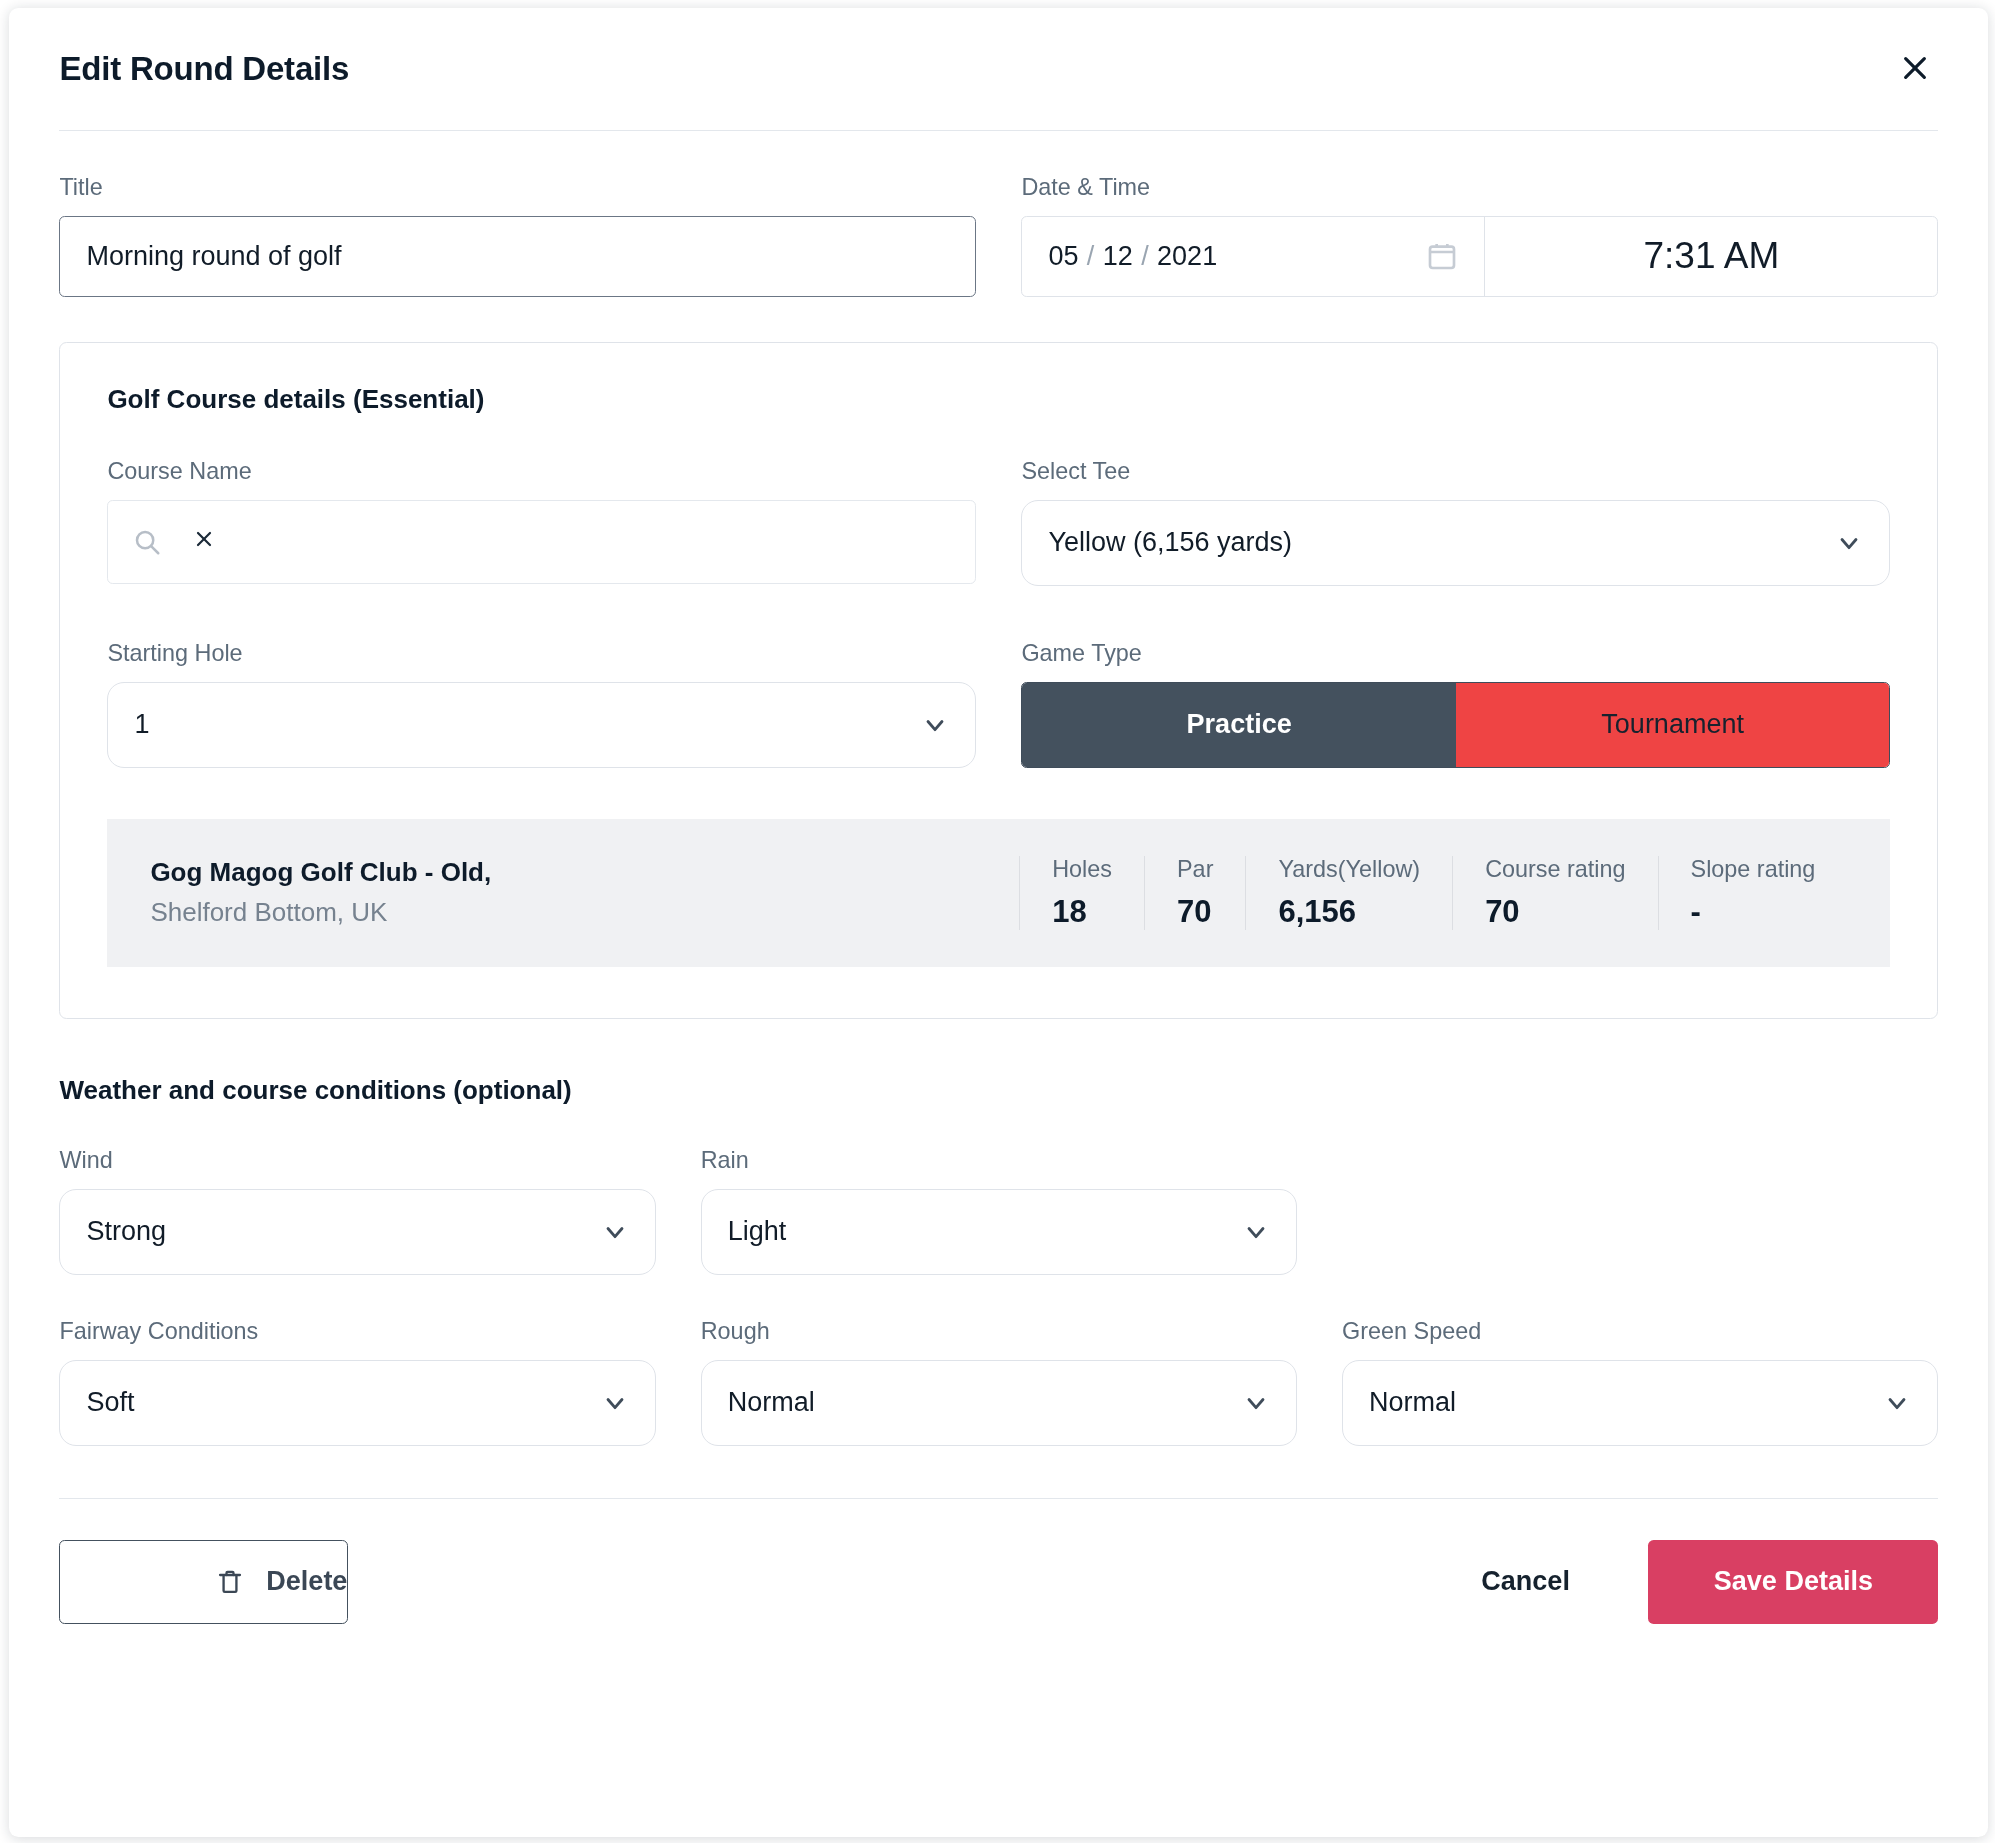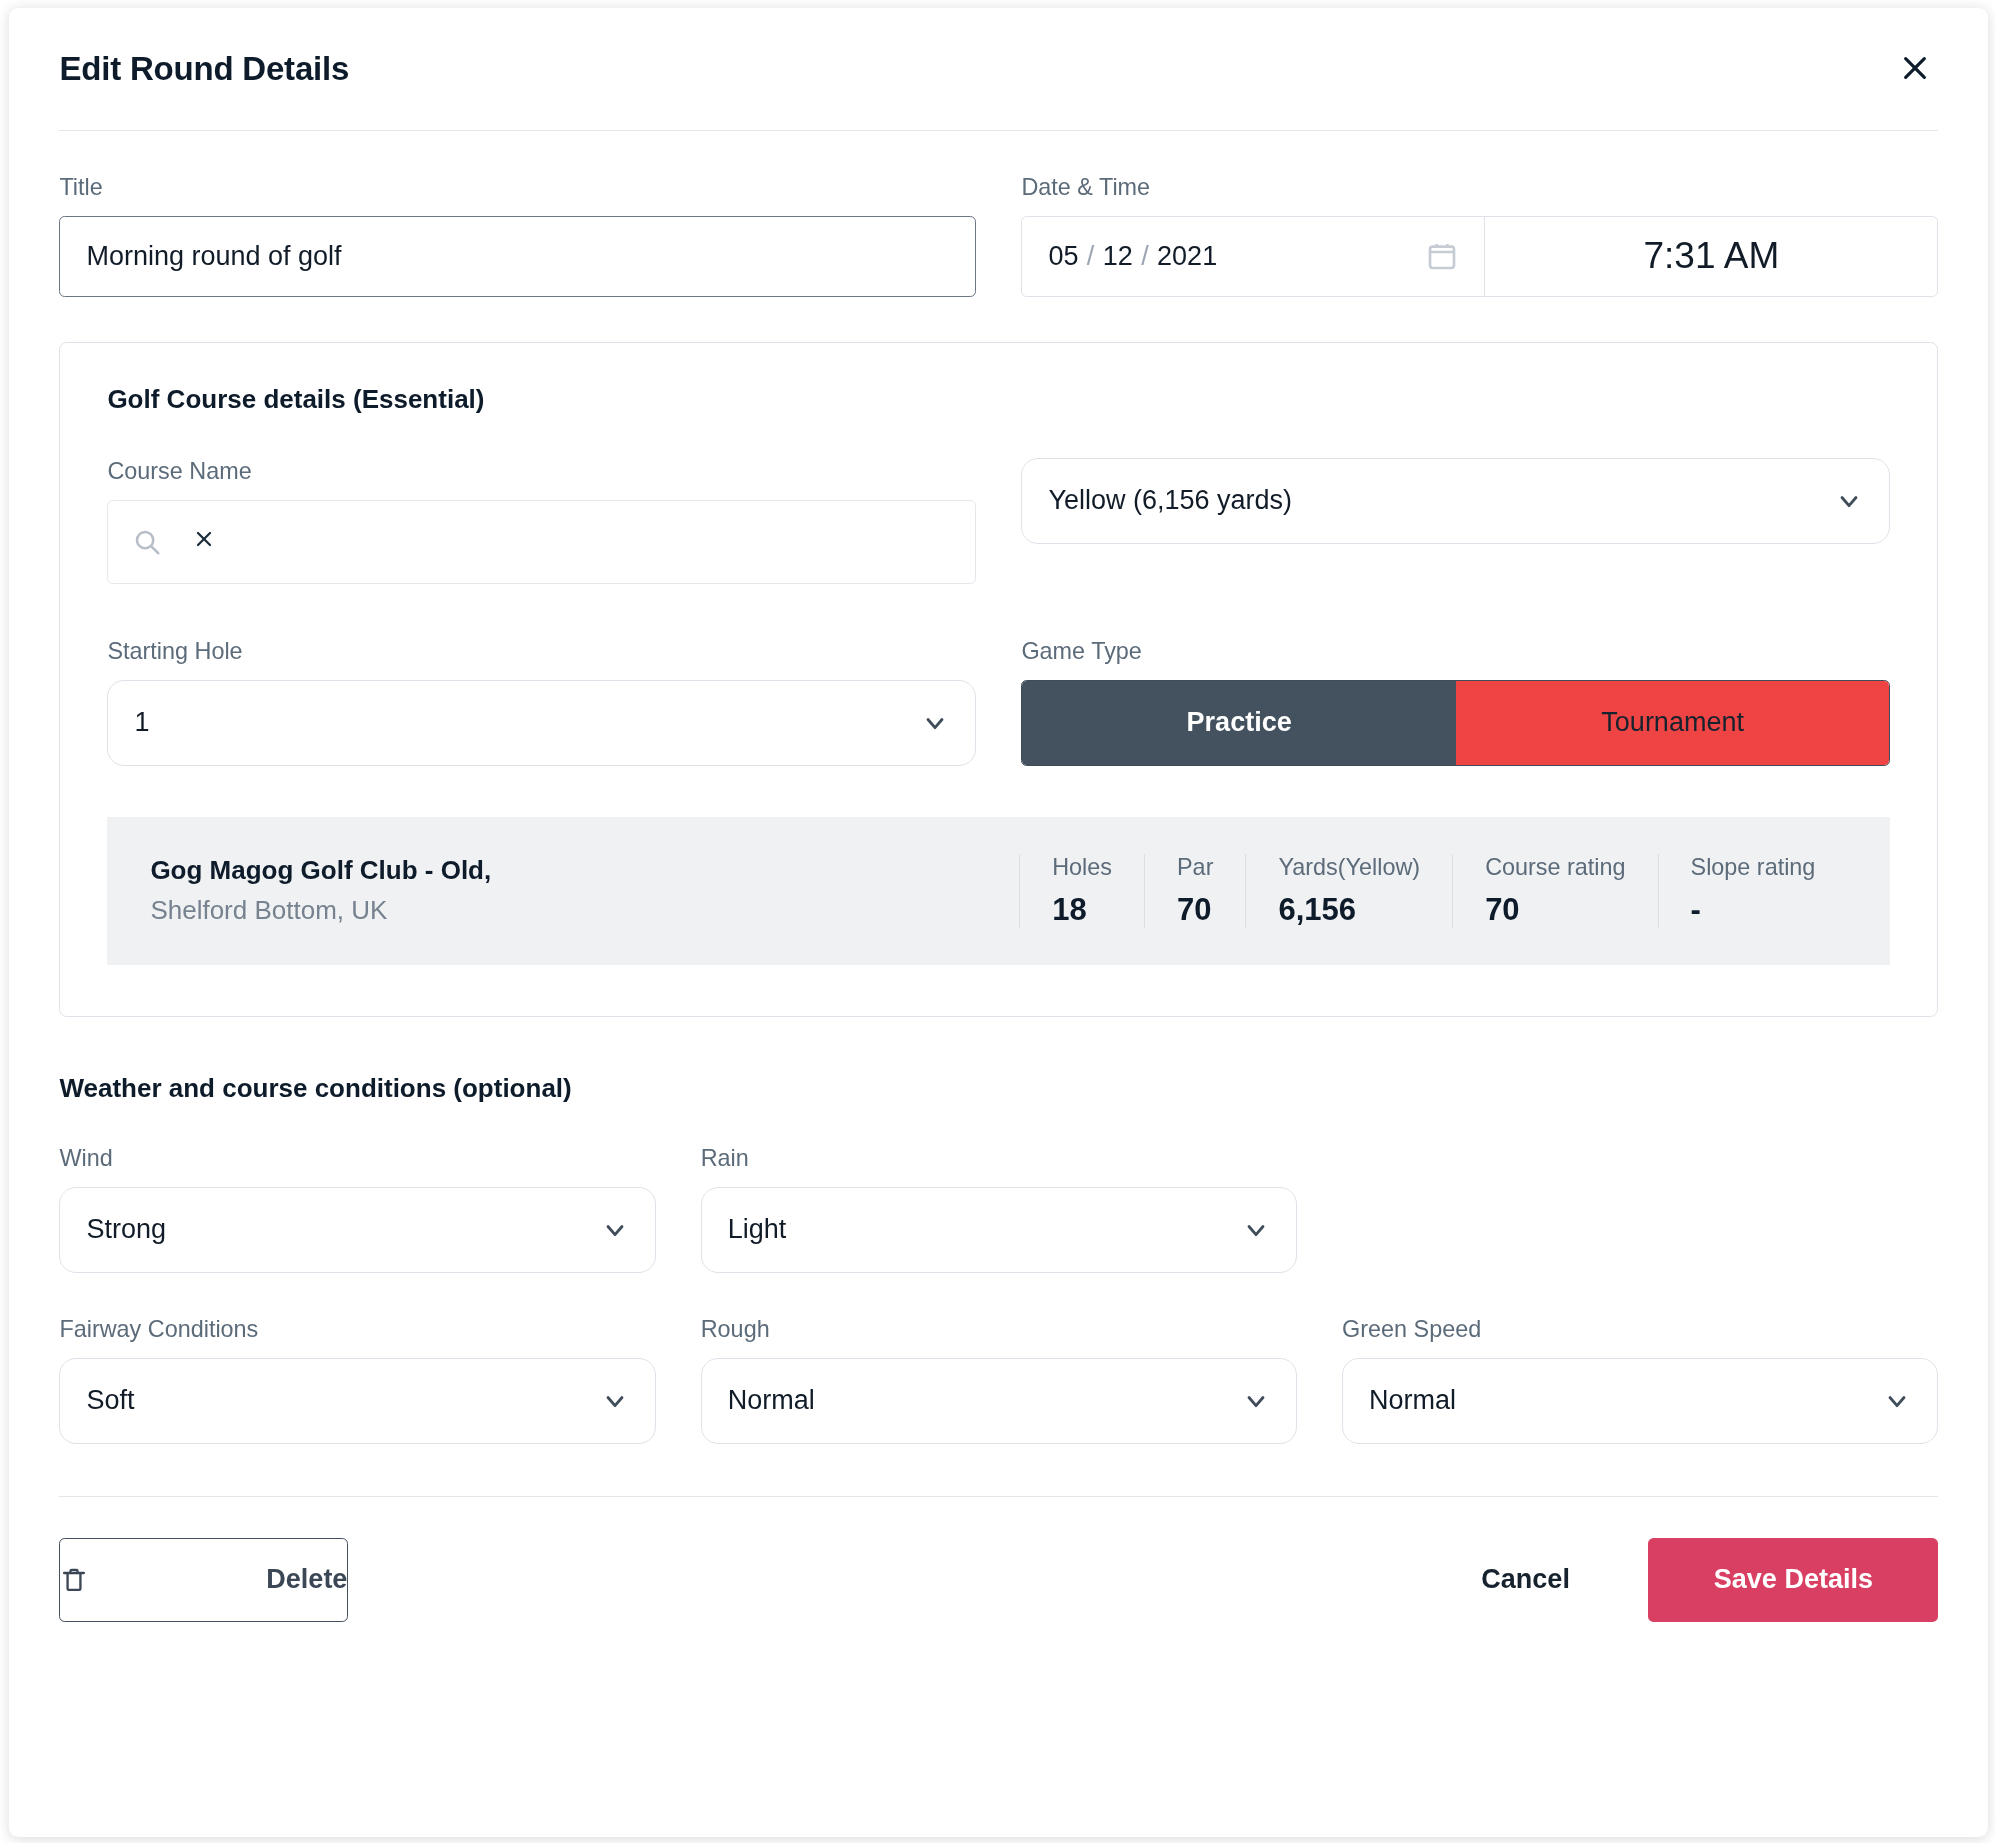--- a/index.html
+++ b/index.html
@@ -258,21 +258,21 @@
     padding-top: 41px;
   }
   .btn-delete {
     height: 84px;
     min-width: 289px;
     border: 1.9px solid #44515e;
     border-radius: 5.6px;
     background: #fff;
     display: flex;
     align-items: center;
-    justify-content: space-between;
+    justify-content: flex-end;
     gap: 22.5px;
     font-size: 27px;
     font-weight: bold;
     color: #3b4755;
     cursor: pointer;
   }
   .footer-right {
     margin-left: auto;
     display: flex;
     align-items: center;
@@ -365,20 +365,21 @@
           </span>
           <span class="clear-x">
             <svg width="24" height="24" viewBox="0 0 24 24" fill="none" stroke="#1b2a38" stroke-width="2.2" stroke-linecap="round">
               <line x1="6" y1="6" x2="18" y2="18"></line>
               <line x1="18" y1="6" x2="6" y2="18"></line>
             </svg>
           </span>
         </div>
       </div>
       <div class="col">
+        <span class="field-label">Select Tee</span>
         <div class="select-box">
           <span>Yellow (6,156 yards)</span>
           <span class="chev">
             <svg width="28" height="28" viewBox="0 0 24 24" fill="none" stroke="#3f4c5a" stroke-width="2.4" stroke-linecap="round" stroke-linejoin="round">
               <polyline points="6 9 12 16 18 9"></polyline>
             </svg>
           </span>
         </div>
       </div>
     </div>

